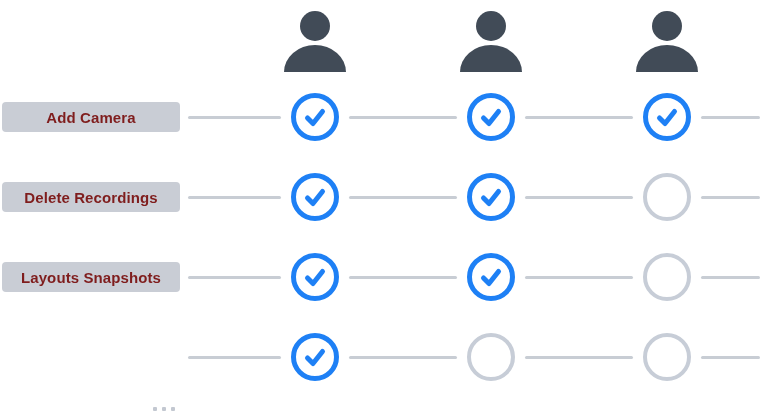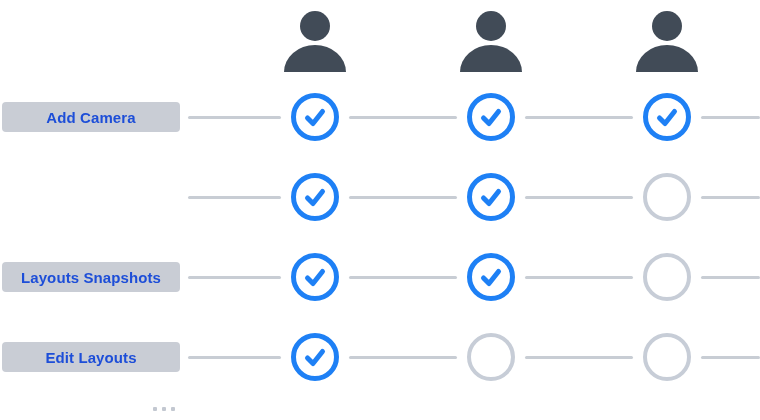--- a/index.html
+++ b/index.html
@@ -10,21 +10,21 @@
   
   .user-col { position:absolute; top:11px; width:62px; height:61px; }
   .user-head { position:absolute; left:16px; top:0; width:30px; height:30px;
     border-radius:50%; background:#414b57; }
   .user-torso { position:absolute; left:0; top:34px; width:62px; height:27px;
     background:#414b57; border-radius:31px 31px 0 0 / 27px 27px 0 0; }
   
   .pill { position:absolute; left:2px; width:178px; height:30px;
     background:#c9cdd5; border-radius:4px; display:flex;
     align-items:center; justify-content:center; }
-  .pill span { font-size:15px; font-weight:600; color:#1d4ed8; letter-spacing:0.1px; }
+  .pill span { font-size:15px; font-weight:600; color:#7f1d1d; letter-spacing:0.1px; }
   
   .line { position:absolute; height:3px; background:#c8cdd4; border-radius:2px; }
   
   .cell { position:absolute; width:48px; height:48px; border-radius:50%;
     background:#ffffff; box-sizing:border-box;
     display:flex; align-items:center; justify-content:center; }
   .cell.checked { border:5px solid #1e80f5; color:#1e80f5; }
   .cell.unchecked { border:4px solid #c7cdd7; }
   
   .more { position:absolute; left:153px; top:407px; display:flex; gap:5px; }
@@ -64,20 +64,23 @@
     <svg width="26" height="26" viewBox="0 0 26 26">
         <path d="M5.5 14 L11 19.5 L20.5 7.5" fill="none" stroke="currentColor" stroke-width="5" stroke-linecap="round" stroke-linejoin="round"></path>
       </svg>
   </div>
   <div class="cell checked" style="top:93px;left:643px">
     <svg width="26" height="26" viewBox="0 0 26 26">
         <path d="M5.5 14 L11 19.5 L20.5 7.5" fill="none" stroke="currentColor" stroke-width="5" stroke-linecap="round" stroke-linejoin="round"></path>
       </svg>
   </div>
 
+  <div class="pill" style="top:182px">
+    <span>Delete Recordings</span>
+  </div>
   <div class="line" style="top:196px;left:188px;width:93px"></div>
   <div class="line" style="top:196px;left:349px;width:108px"></div>
   <div class="line" style="top:196px;left:525px;width:108px"></div>
   <div class="line" style="top:196px;left:701px;width:59px"></div>
   <div class="cell checked" style="top:173px;left:291px">
     <svg width="26" height="26" viewBox="0 0 26 26">
         <path d="M5.5 14 L11 19.5 L20.5 7.5" fill="none" stroke="currentColor" stroke-width="5" stroke-linecap="round" stroke-linejoin="round"></path>
       </svg>
   </div>
   <div class="cell checked" style="top:173px;left:467px">
@@ -103,23 +106,20 @@
   </div>
   <div class="cell checked" style="top:253px;left:467px">
     <svg width="26" height="26" viewBox="0 0 26 26">
         <path d="M5.5 14 L11 19.5 L20.5 7.5" fill="none" stroke="currentColor" stroke-width="5" stroke-linecap="round" stroke-linejoin="round"></path>
       </svg>
   </div>
   <div class="cell unchecked" style="top:253px;left:643px">
     
   </div>
 
-  <div class="pill" style="top:342px">
-    <span>Edit Layouts</span>
-  </div>
   <div class="line" style="top:356px;left:188px;width:93px"></div>
   <div class="line" style="top:356px;left:349px;width:108px"></div>
   <div class="line" style="top:356px;left:525px;width:108px"></div>
   <div class="line" style="top:356px;left:701px;width:59px"></div>
   <div class="cell checked" style="top:333px;left:291px">
     <svg width="26" height="26" viewBox="0 0 26 26">
         <path d="M5.5 14 L11 19.5 L20.5 7.5" fill="none" stroke="currentColor" stroke-width="5" stroke-linecap="round" stroke-linejoin="round"></path>
       </svg>
   </div>
   <div class="cell unchecked" style="top:333px;left:467px">

